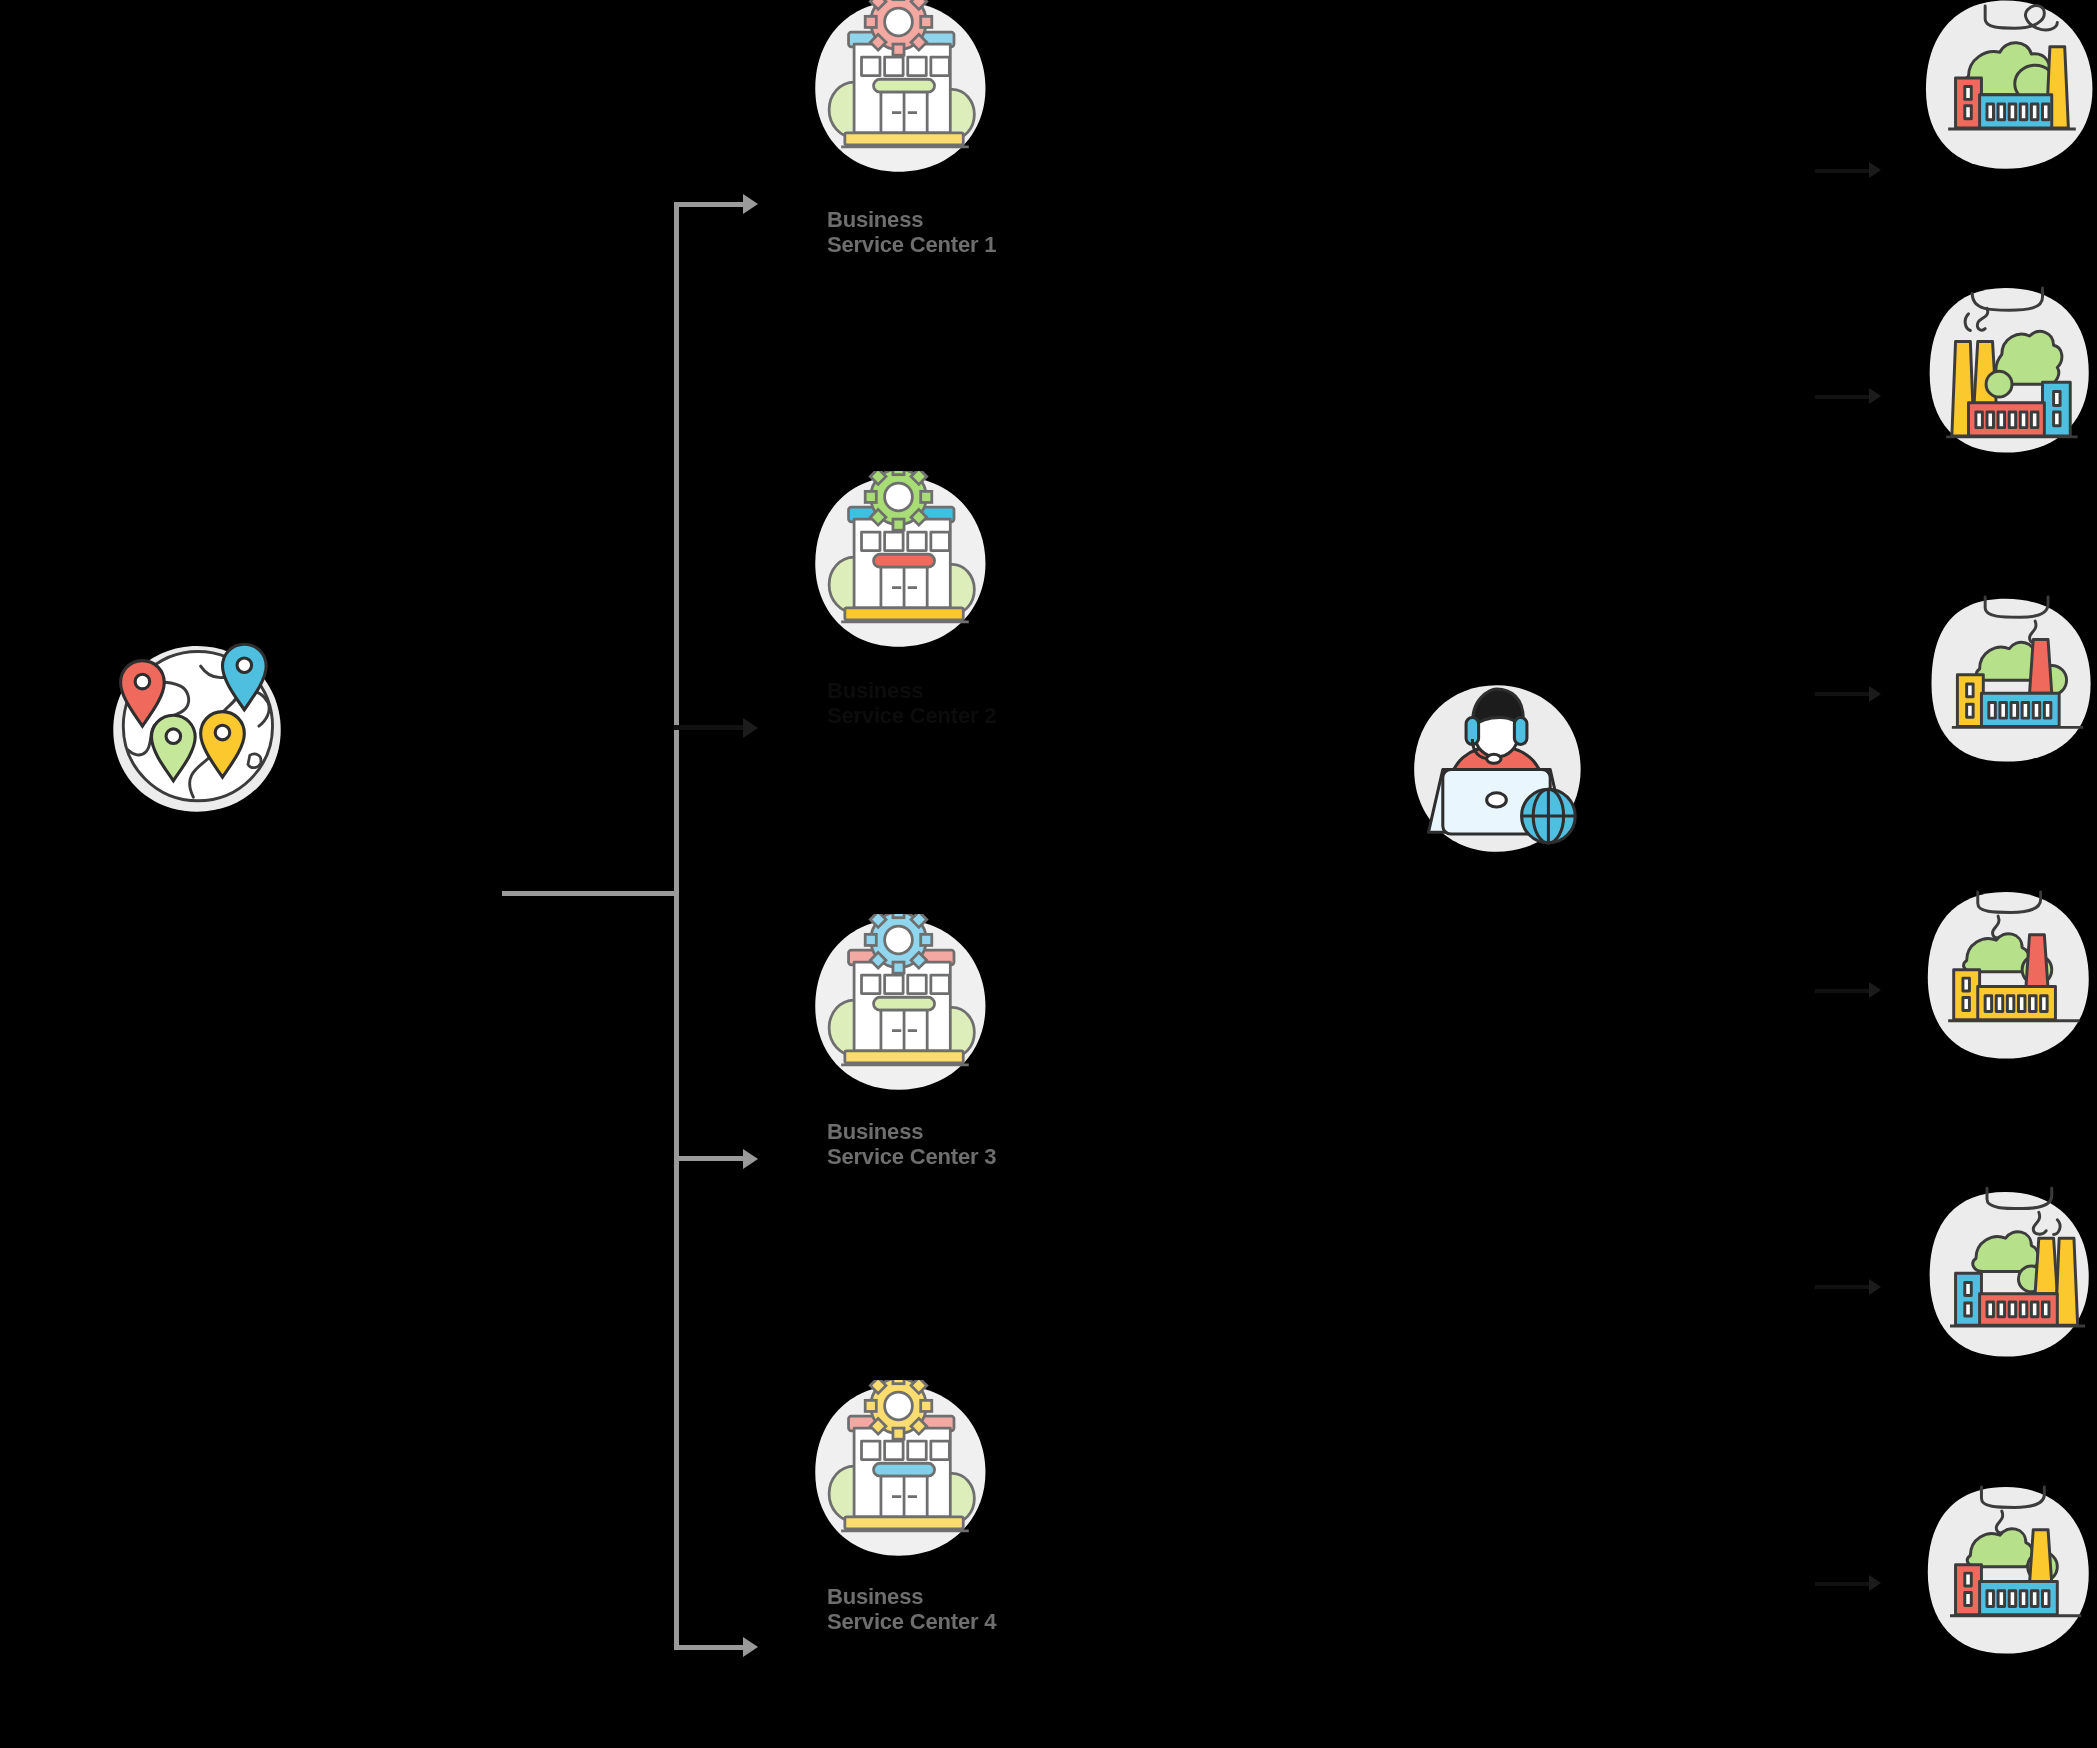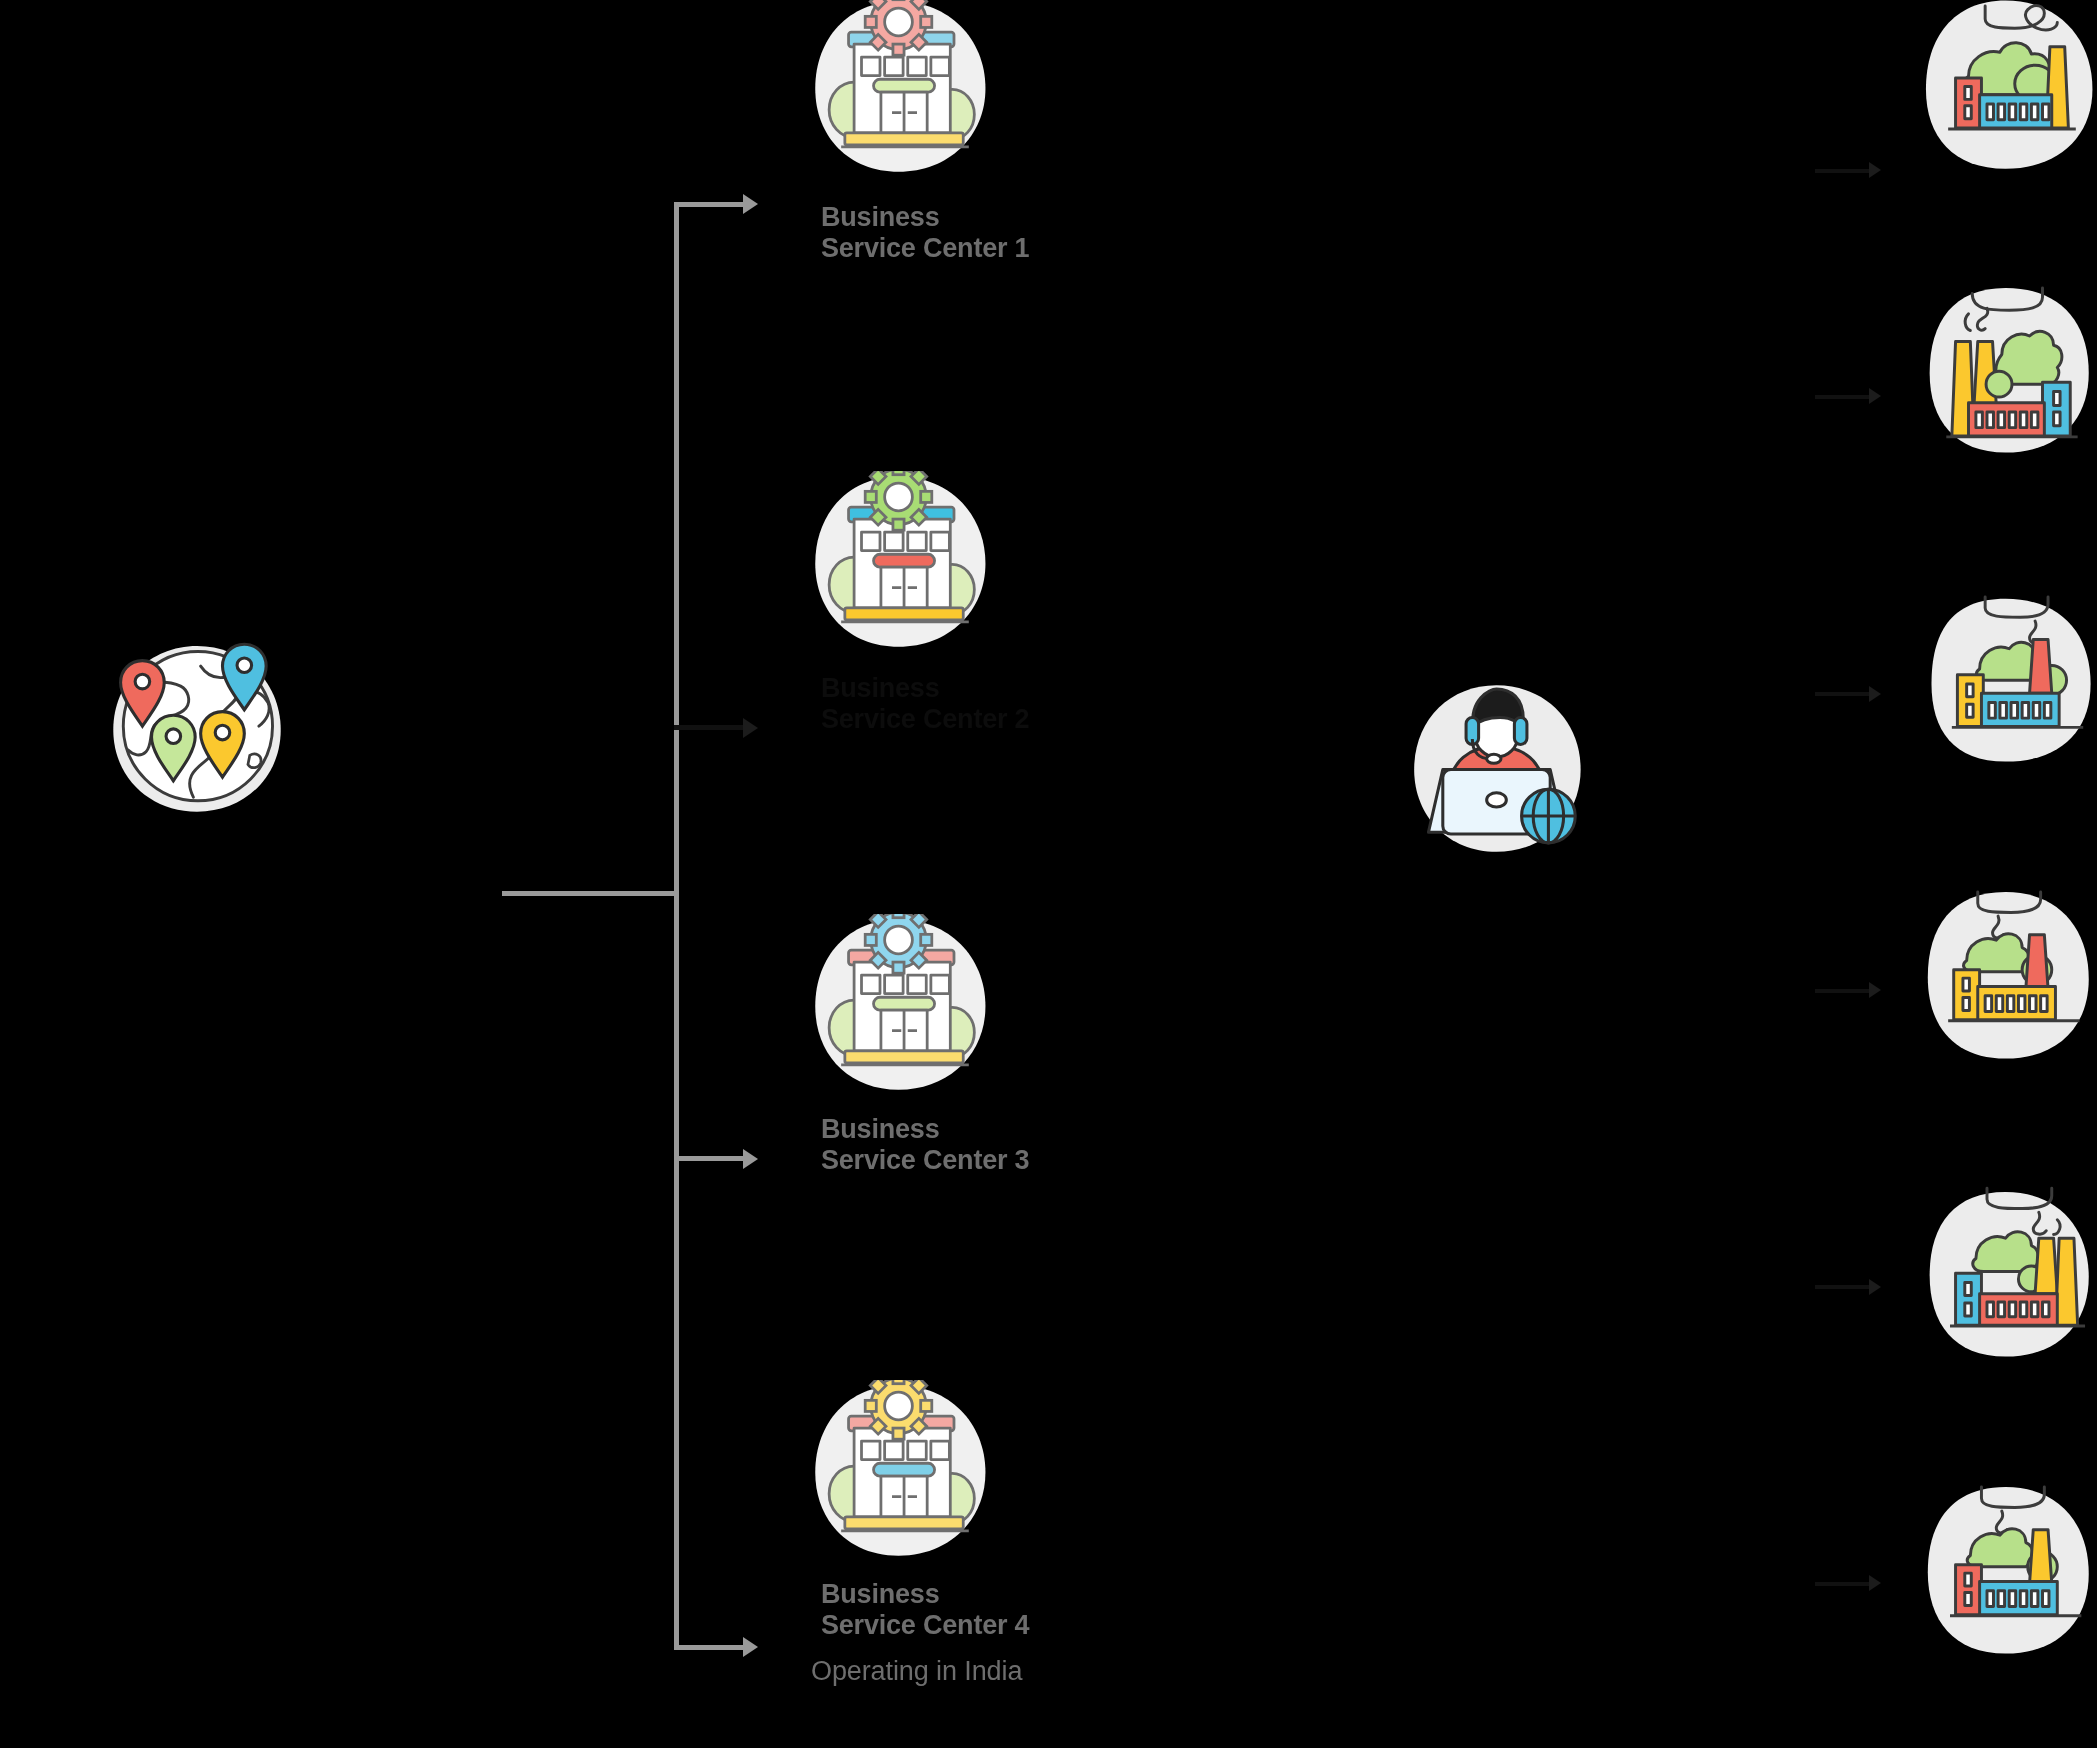--- a/index.html
+++ b/index.html
@@ -21,22 +21,22 @@
   .arrow-head.dim{border-left-color:#1c1c1c;}
   .line.dim{background:#111;}
 
   
   .icon-badge{position:absolute;width:185px;height:185px;}
   .icon-badge svg{width:100%;height:100%;display:block;}
 
   
   .node{position:absolute;width:527px;}
   .node .title{
-    color:#6e6e6e;font-weight:bold;font-size:27px;line-height:1.13;
-    letter-spacing:-0.2px;white-space:pre-line;margin:10px;
+    color:#6e6e6e;font-weight:bold;font-size:22px;line-height:1.13;
+    letter-spacing:-0.2px;white-space:pre-line;margin:16px;
   }
   .node .desc{
     color:#6e6e6e;font-weight:normal;font-size:27px;line-height:1.17;
     letter-spacing:-0.1px;white-space:pre-line;margin:16px 0 0 0;
   }
   .node.faded .title,.node.faded .desc{color:#0c0c0c;}
 </style>
 </head>
 <body>
 
@@ -242,21 +242,20 @@
           <rect x="-28" y="16" width="12" height="12" transform="rotate(45 -22 22)"></rect>
           <rect x="16" y="16" width="12" height="12" transform="rotate(45 22 22)"></rect>
         </g>
         <circle cx="0" cy="0" r="15" fill="#fff" stroke="#6f6f6f" stroke-width="3"></circle>
       </g>
     </svg>
   </div>
   <div class="node" style="left:811px;top:1569px;">
     <p class="title">Business
 Service Center 4</p>
-    <p class="desc">Operating in India</p>
   </div>
 
   <div class="icon-badge" style="left:1407px;top:680px;width:179px;height:179px;">
     <svg viewBox="0 0 200 200">
       <path d="M100 6 C154 6 194 46 194 100 C194 152 154 192 100 192 C46 192 8 152 8 100 C8 46 46 6 100 6Z" fill="#ececec"></path>
       <g stroke="#2e2e2e" stroke-width="3.4" stroke-linejoin="round">
         <path d="M48 120 C48 92 70 74 100 74 C130 74 152 92 152 120 L152 136 L48 136 Z" fill="#ef6a5d"></path>
         <rect x="76" y="24" width="48" height="62" rx="24" fill="#fff"></rect>
         <path d="M74 52 C70 22 92 10 100 10 C116 10 130 20 130 44 L130 58 C126 48 118 42 104 42 C90 42 80 46 74 52Z" fill="#1c1c1c"></path>
         <rect x="66" y="42" width="14" height="30" rx="7" fill="#4fbfe0"></rect>

